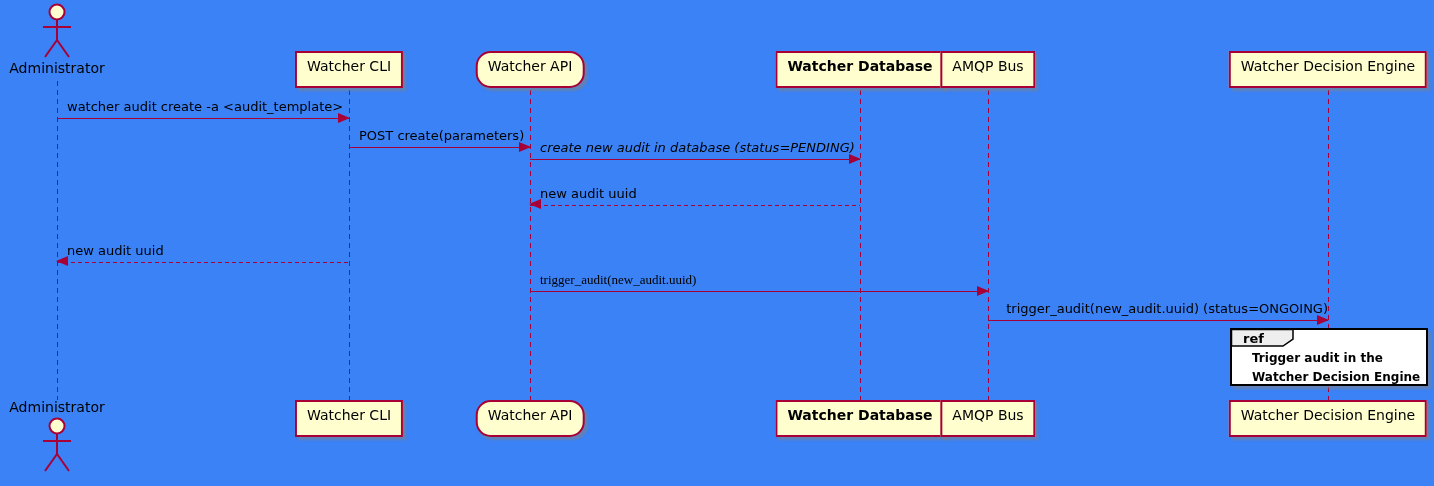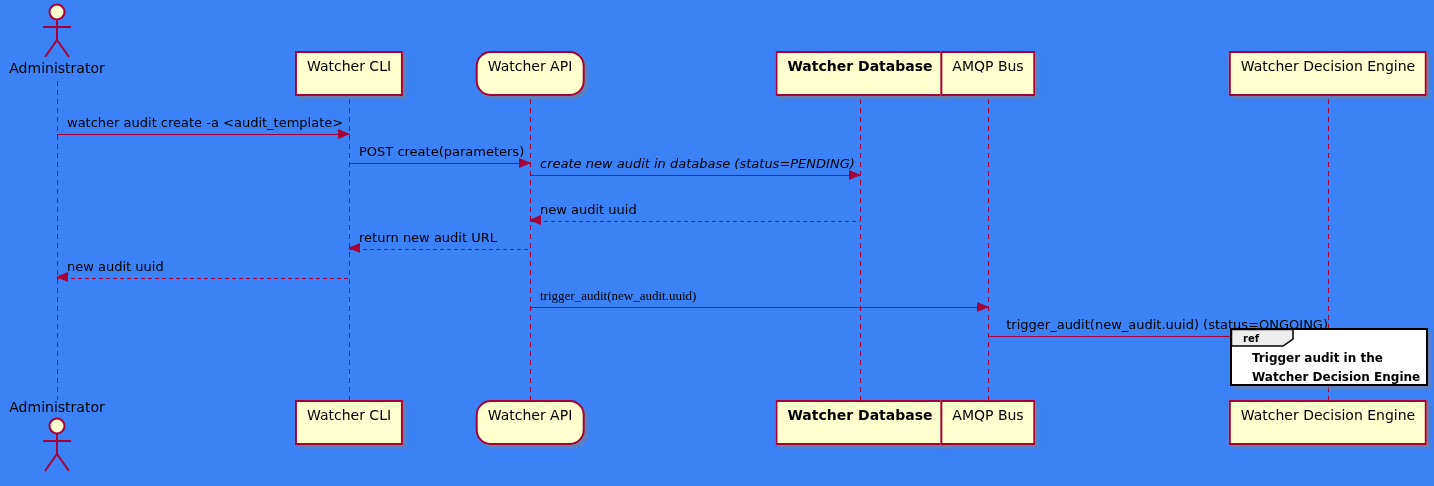--- a/index.html
+++ b/index.html
@@ -11,38 +11,38 @@
     background:repeating-linear-gradient(to bottom,#A80036 0 5px,transparent 5px 9px);}
   .ll-admin{left:57px;}
   .ll-cli{left:349px;}
   .ll-api{left:530px;}
   .ll-db{left:860px;}
   .ll-amqp{left:988px;}
   .ll-wde{left:1328px;}
 
   
   .pbox{position:absolute;transform:translateX(-50%);white-space:nowrap;
-    background:#FEFECE;border:2px solid #A80036;padding:4px 10px 19px 10px;
+    background:#FEFECE;border:2px solid #A80036;padding:4px 10px 11px 10px;
     font-size:14px;line-height:18px;box-shadow:3px 3px 2px rgba(130,130,130,.55);}
   .pbox.top{top:51px;}
   .pbox.bottom{top:400px;}
   .px-cli{left:349px;} .px-api{left:530px;border-radius:15px;} .px-db{left:860px;font-weight:bold;}
   .px-amqp{left:988px;} .px-wde{left:1328px;}
 
   
   .actor-label{position:absolute;transform:translateX(-50%);left:57px;
     font-size:14px;white-space:nowrap;}
   .actor-label.top{top:60px;}
   .actor-label.bottom{top:399px;}
   .actor-figure{position:absolute;left:39px;width:36px;height:56px;}
   .actor-figure.top{top:3px;}
   .actor-figure.bottom{top:417px;}
 
   
-  .msg{position:absolute;margin-top:16px;}
+  .msg{position:absolute;}
   .msg-label{font-size:13px;line-height:17px;height:17px;padding:0 0 3px 10px;
     white-space:nowrap;}
   .msg-line{position:relative;height:0;}
   .msg.solid .msg-line{border-top:1px solid #A80036;}
   .msg.dashed .msg-line{border-top:0;height:1px;
     background:repeating-linear-gradient(to right,#A80036 0 4px,transparent 4px 7px);}
   .arrowhead{position:absolute;width:0;height:0;top:-6px;}
   .msg.right .arrowhead{right:-1px;border-left:12px solid #A80036;
     border-top:5px solid transparent;border-bottom:5px solid transparent;}
   .msg.left .arrowhead{left:-1px;border-right:12px solid #A80036;
@@ -54,21 +54,21 @@
   .m4{left:530px;width:330px;top:185px;}
   .m5{left:349px;width:181px;top:213px;}
   .m6{left:57px;width:292px;top:242px;}
   .m7{left:530px;width:458px;top:271px;font-family:Liberation Serif, serif;}
   .m8{left:988px;width:340px;top:300px;text-align:right;}
 
   
   .ref-box{position:absolute;left:1230px;top:328px;width:194px;height:54px;
     background:#ffffff;border:2px solid #000;box-shadow:3px 3px 2px rgba(130,130,130,.55);}
   .ref-header{position:absolute;left:-1px;top:-1px;width:70px;height:18px;}
-  .ref-keyword{position:absolute;left:11px;top:0;font-size:10px;font-weight:bold;
+  .ref-keyword{position:absolute;left:11px;top:0;font-size:13px;font-weight:bold;
     line-height:17px;}
   .ref-body{position:absolute;left:20px;top:19px;font-size:12px;line-height:19px;
     white-space:nowrap;font-weight:bold;}
 </style>
 </head>
 <body>
 
 <div class="diagram">
 
   <div class="lifeline ll-admin"></div>
@@ -125,26 +125,20 @@
     <div class="msg-line">
         <span class="arrowhead"></span>
       </div>
   </div>
   <div class="msg m4 dashed left">
     <div class="msg-label">new audit uuid</div>
     <div class="msg-line">
         <span class="arrowhead"></span>
       </div>
   </div>
-  <div class="msg m5 dashed left">
-    <div class="msg-label">return new audit URL</div>
-    <div class="msg-line">
-        <span class="arrowhead"></span>
-      </div>
-  </div>
   <div class="msg m6 dashed left">
     <div class="msg-label">new audit uuid</div>
     <div class="msg-line">
         <span class="arrowhead"></span>
       </div>
   </div>
   <div class="msg m7 solid right">
     <div class="msg-label">trigger_audit(new_audit.uuid)</div>
     <div class="msg-line">
         <span class="arrowhead"></span>

